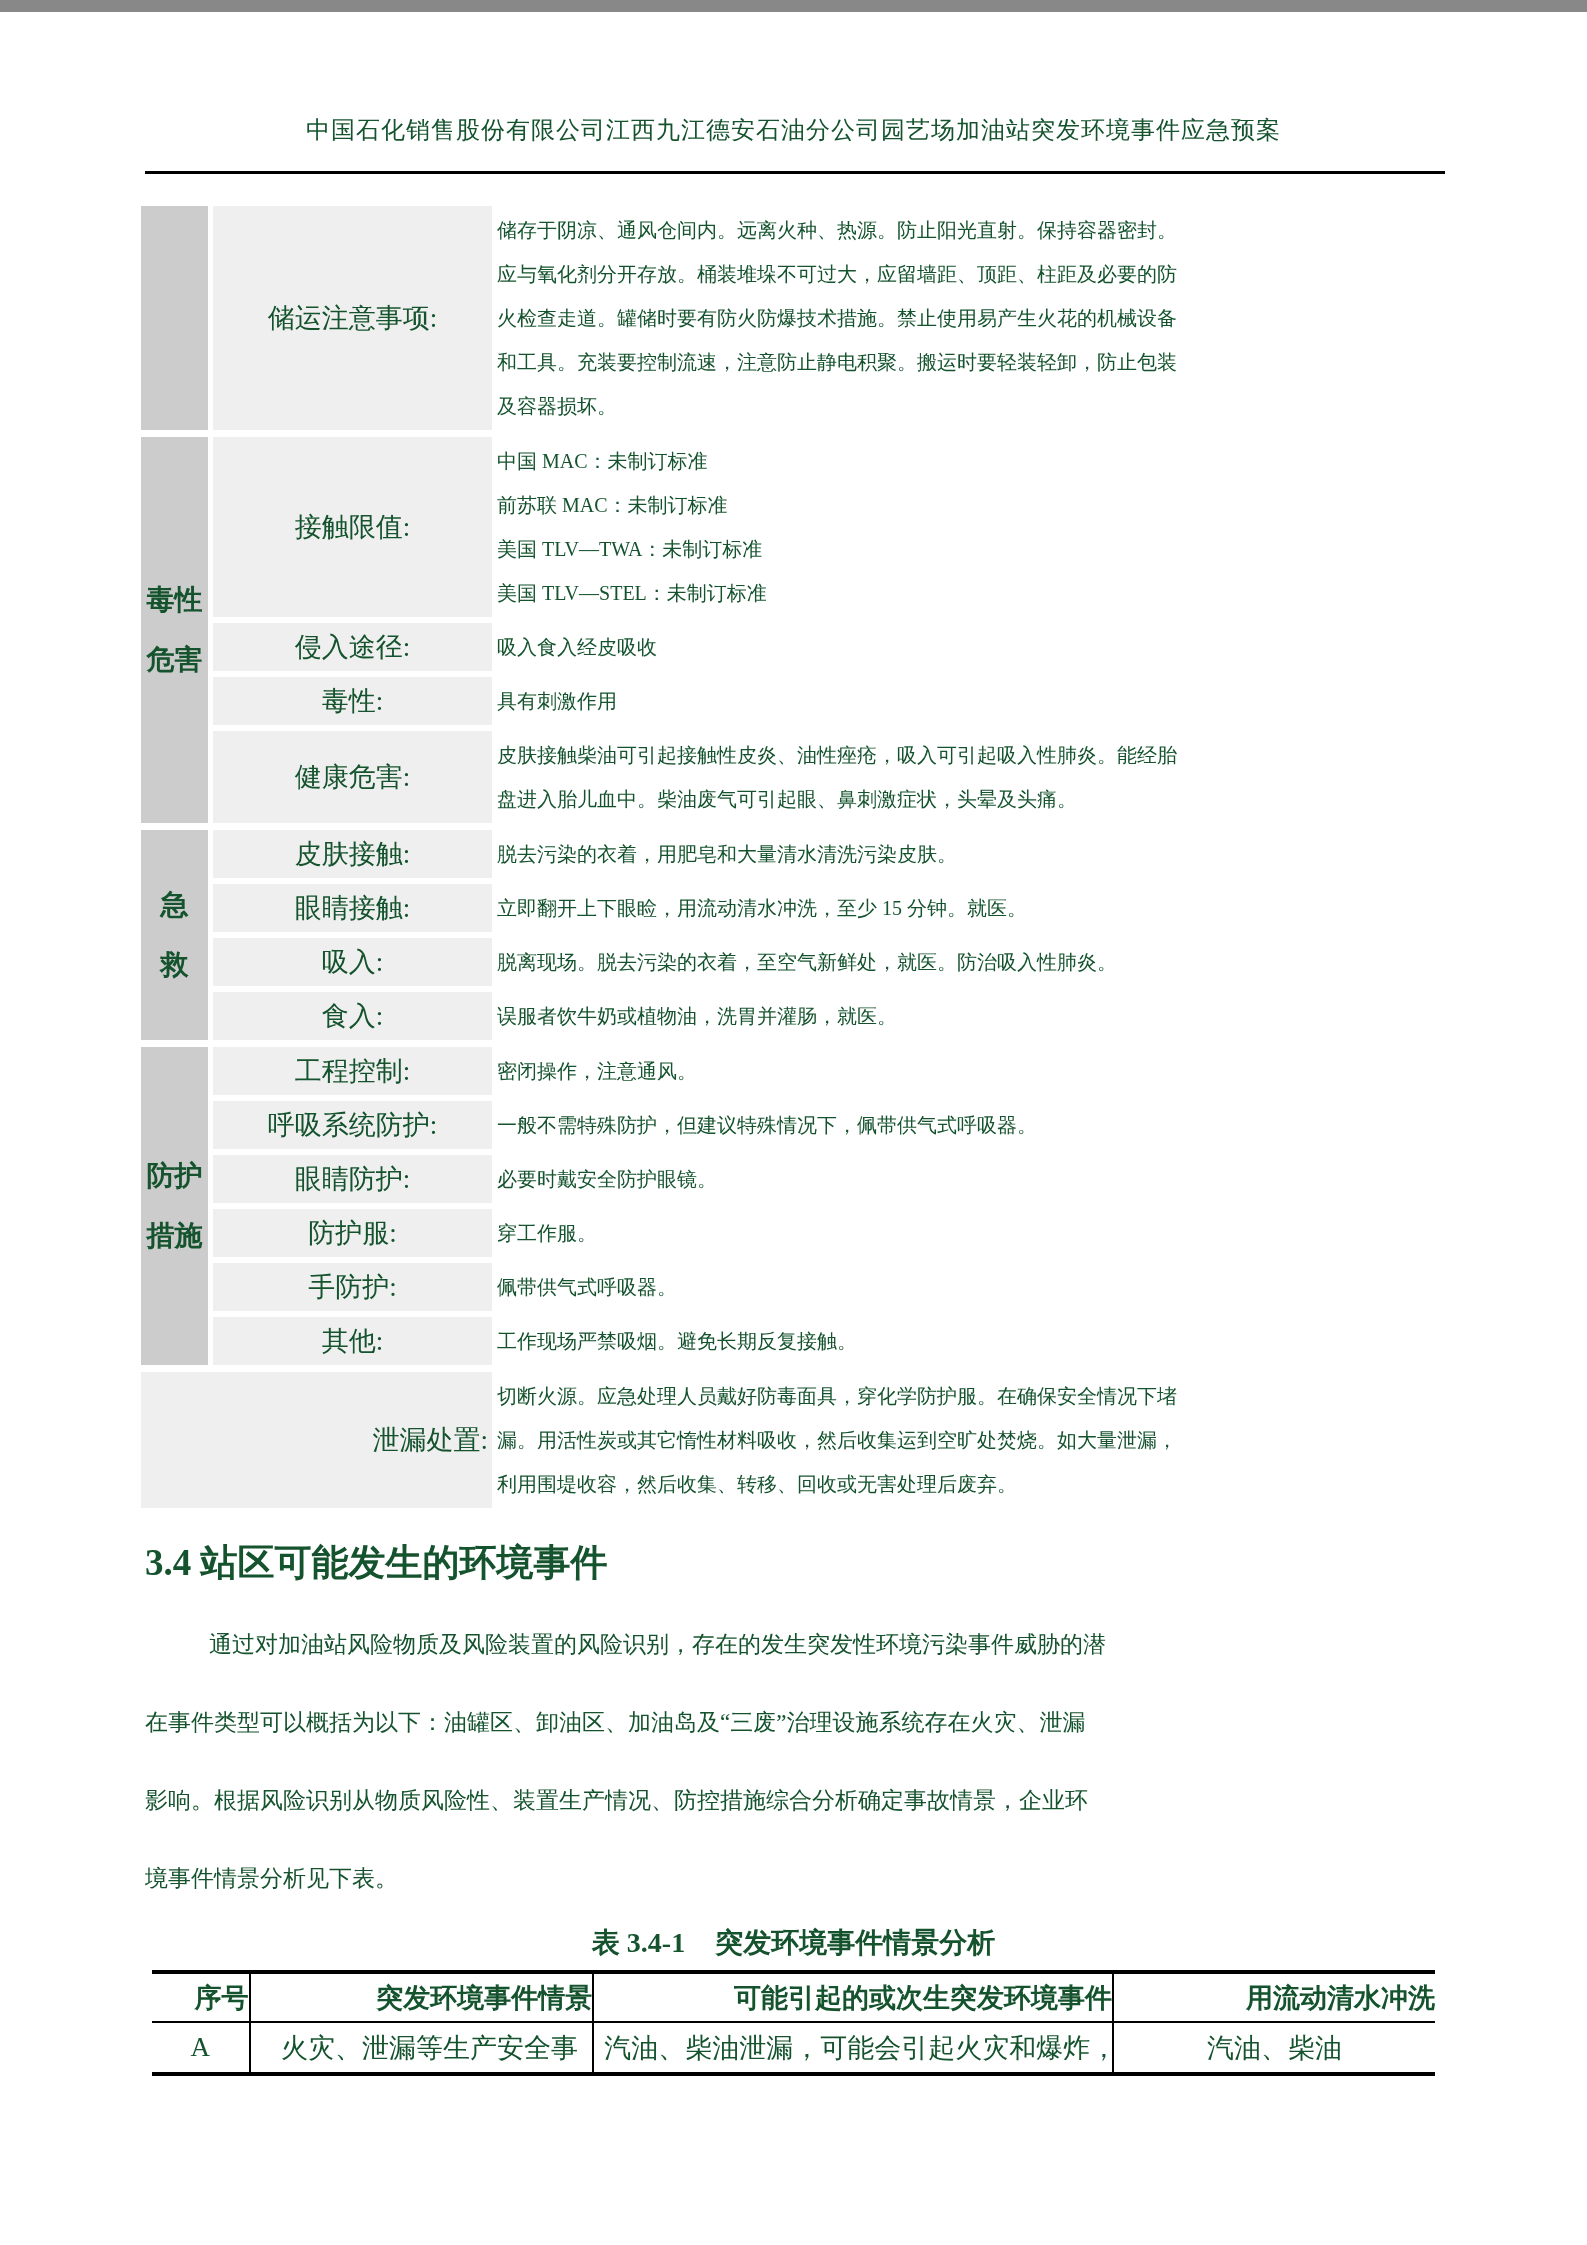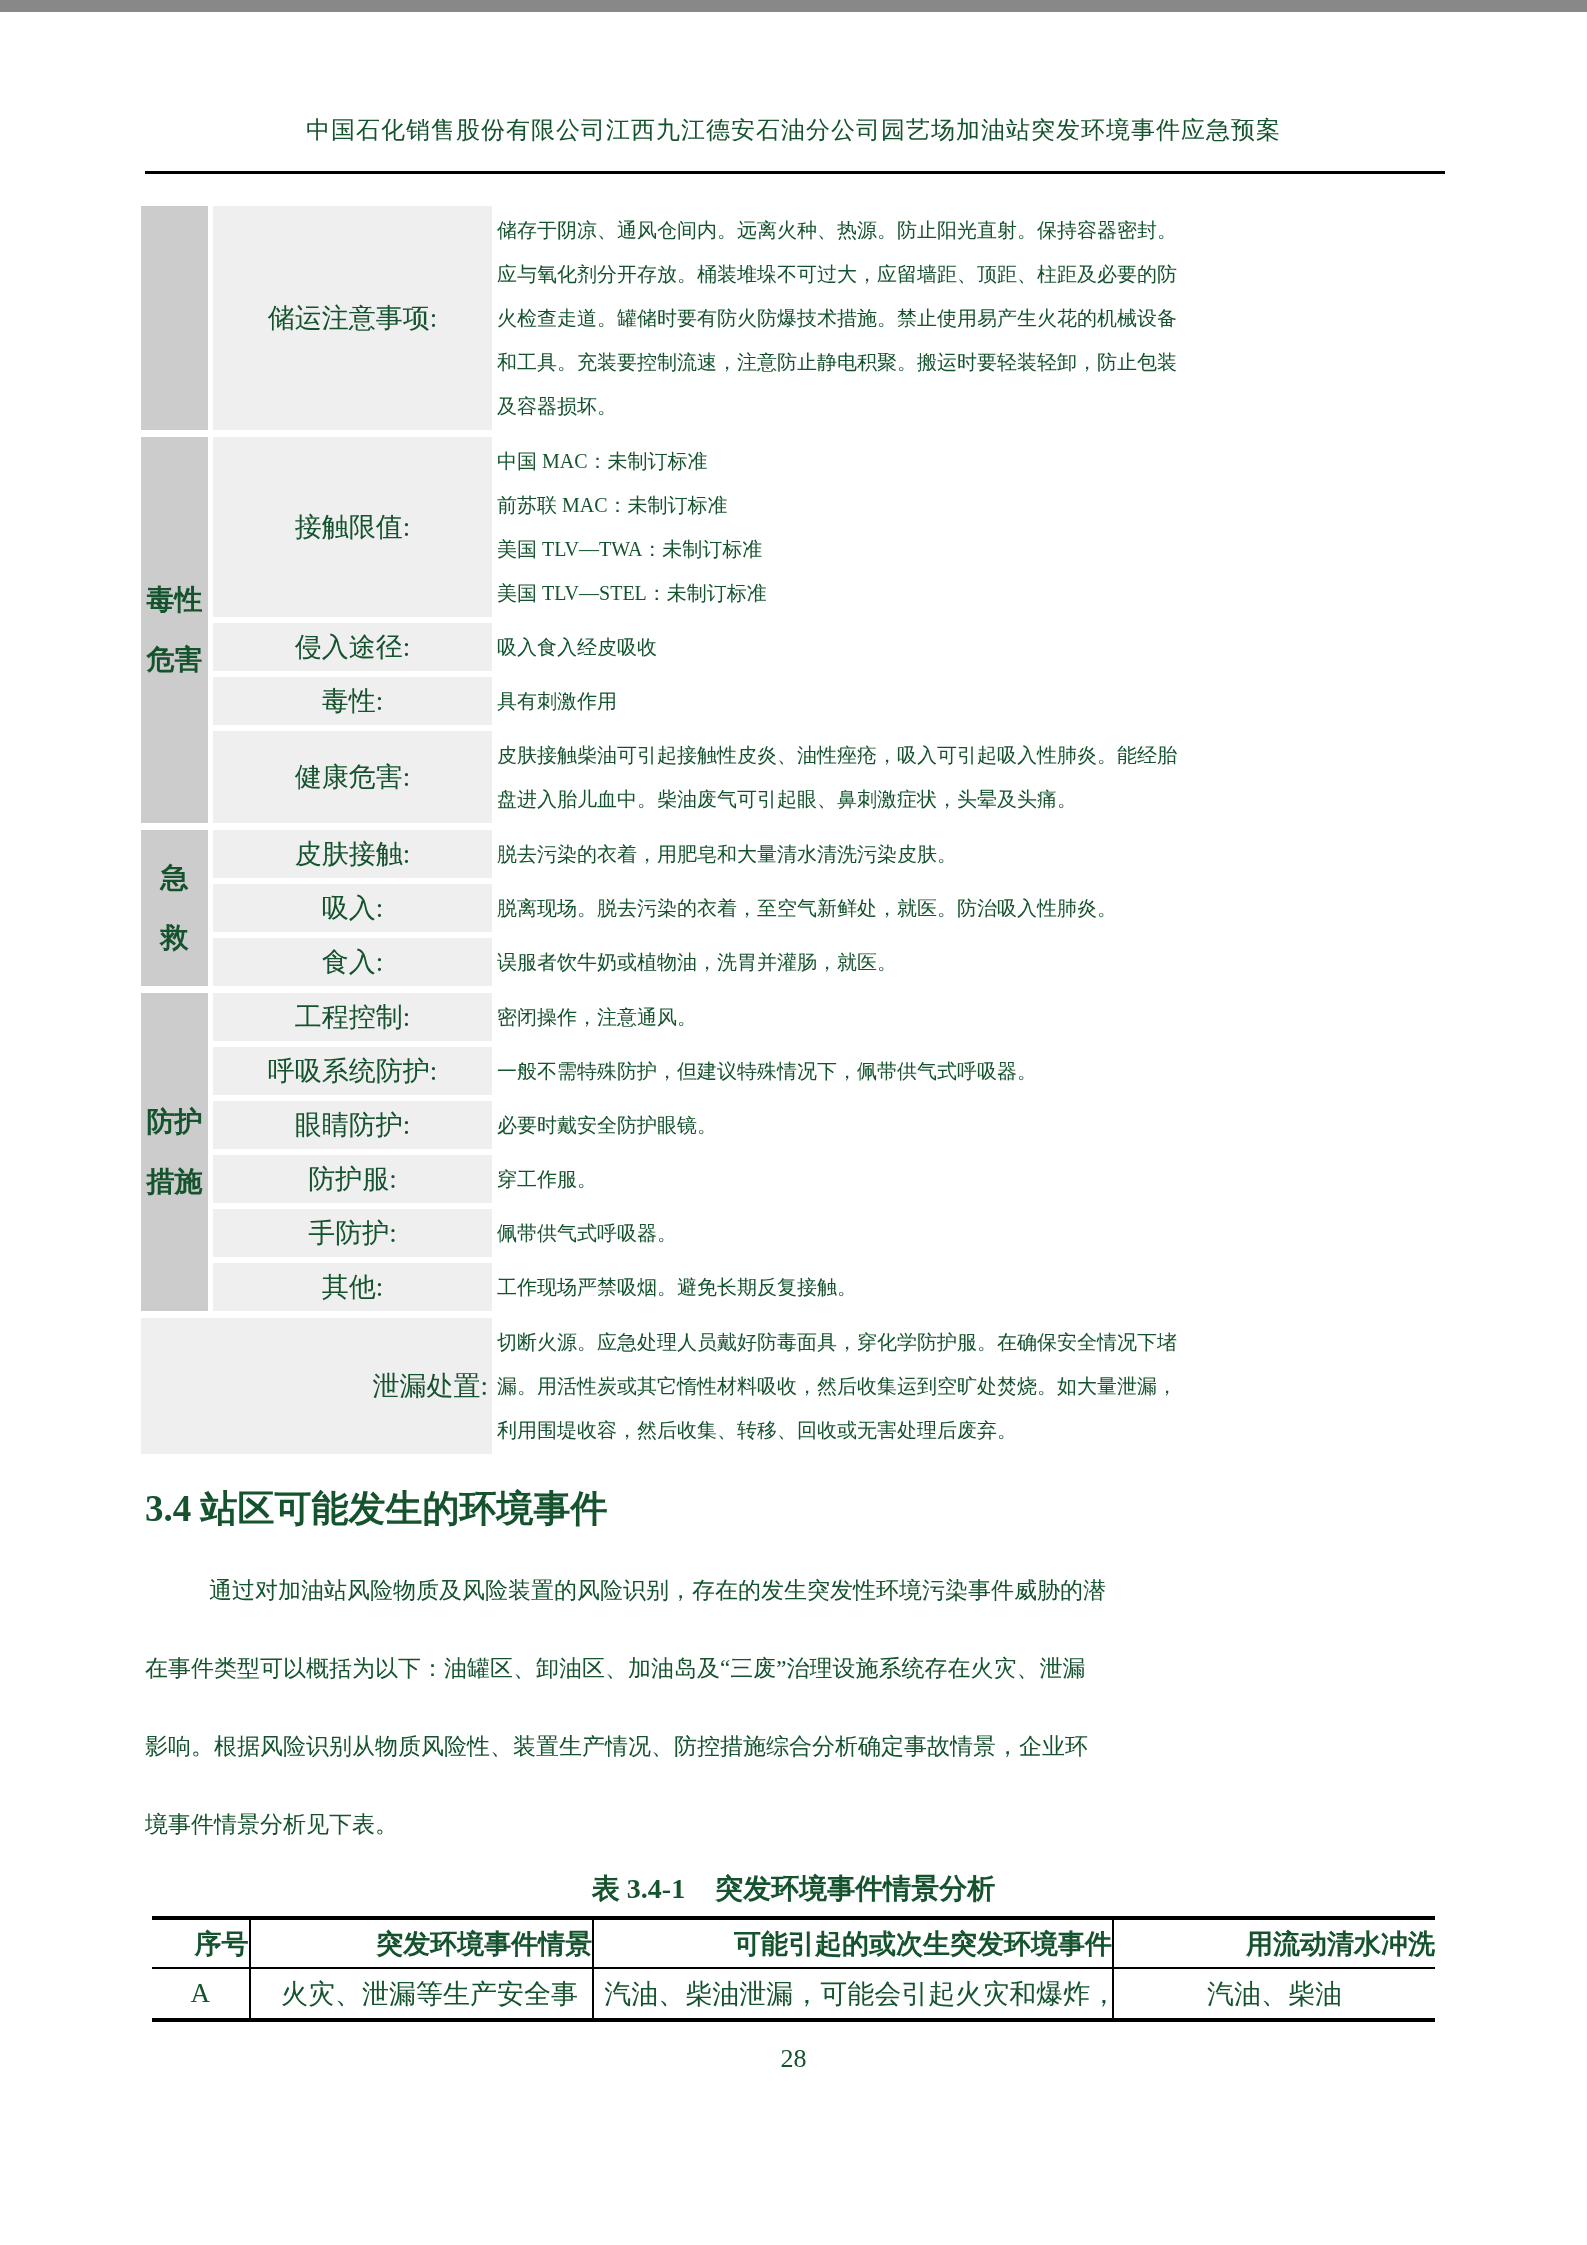--- a/index.html
+++ b/index.html
@@ -184,20 +184,24 @@
       </div>
     </div>
 
     <div class="group">
       <div class="cat multiline">急
 救</div>
       <div class="rows">
         <div class="row">
           <div class="lbl">皮肤接触:</div>
           <div class="cnt multiline">脱去污染的衣着，用肥皂和大量清水清洗污染皮肤。</div>
+        </div>
+        <div class="row">
+          <div class="lbl">眼睛接触:</div>
+          <div class="cnt multiline">立即翻开上下眼睑，用流动清水冲洗，至少 15 分钟。就医。</div>
         </div>
         <div class="row">
           <div class="lbl">吸入:</div>
           <div class="cnt multiline">脱离现场。脱去污染的衣着，至空气新鲜处，就医。防治吸入性肺炎。</div>
         </div>
         <div class="row">
           <div class="lbl">食入:</div>
           <div class="cnt multiline">误服者饮牛奶或植物油，洗胃并灌肠，就医。</div>
         </div>
       </div>
@@ -272,15 +276,14 @@
     <tbody>
       <tr>
         <td class="vline">A</td>
         <td class="vline cell-scenario">火灾、泄漏等生产安全事</td>
         <td class="vline cell-secondary">汽油、柴油泄漏，可能会引起火灾和爆炸，</td>
         <td>汽油、柴油</td>
       </tr>
     </tbody>
   </table>
 
-  <div class="pageno">28</div>
 
 </div>
 
 </body></html>

